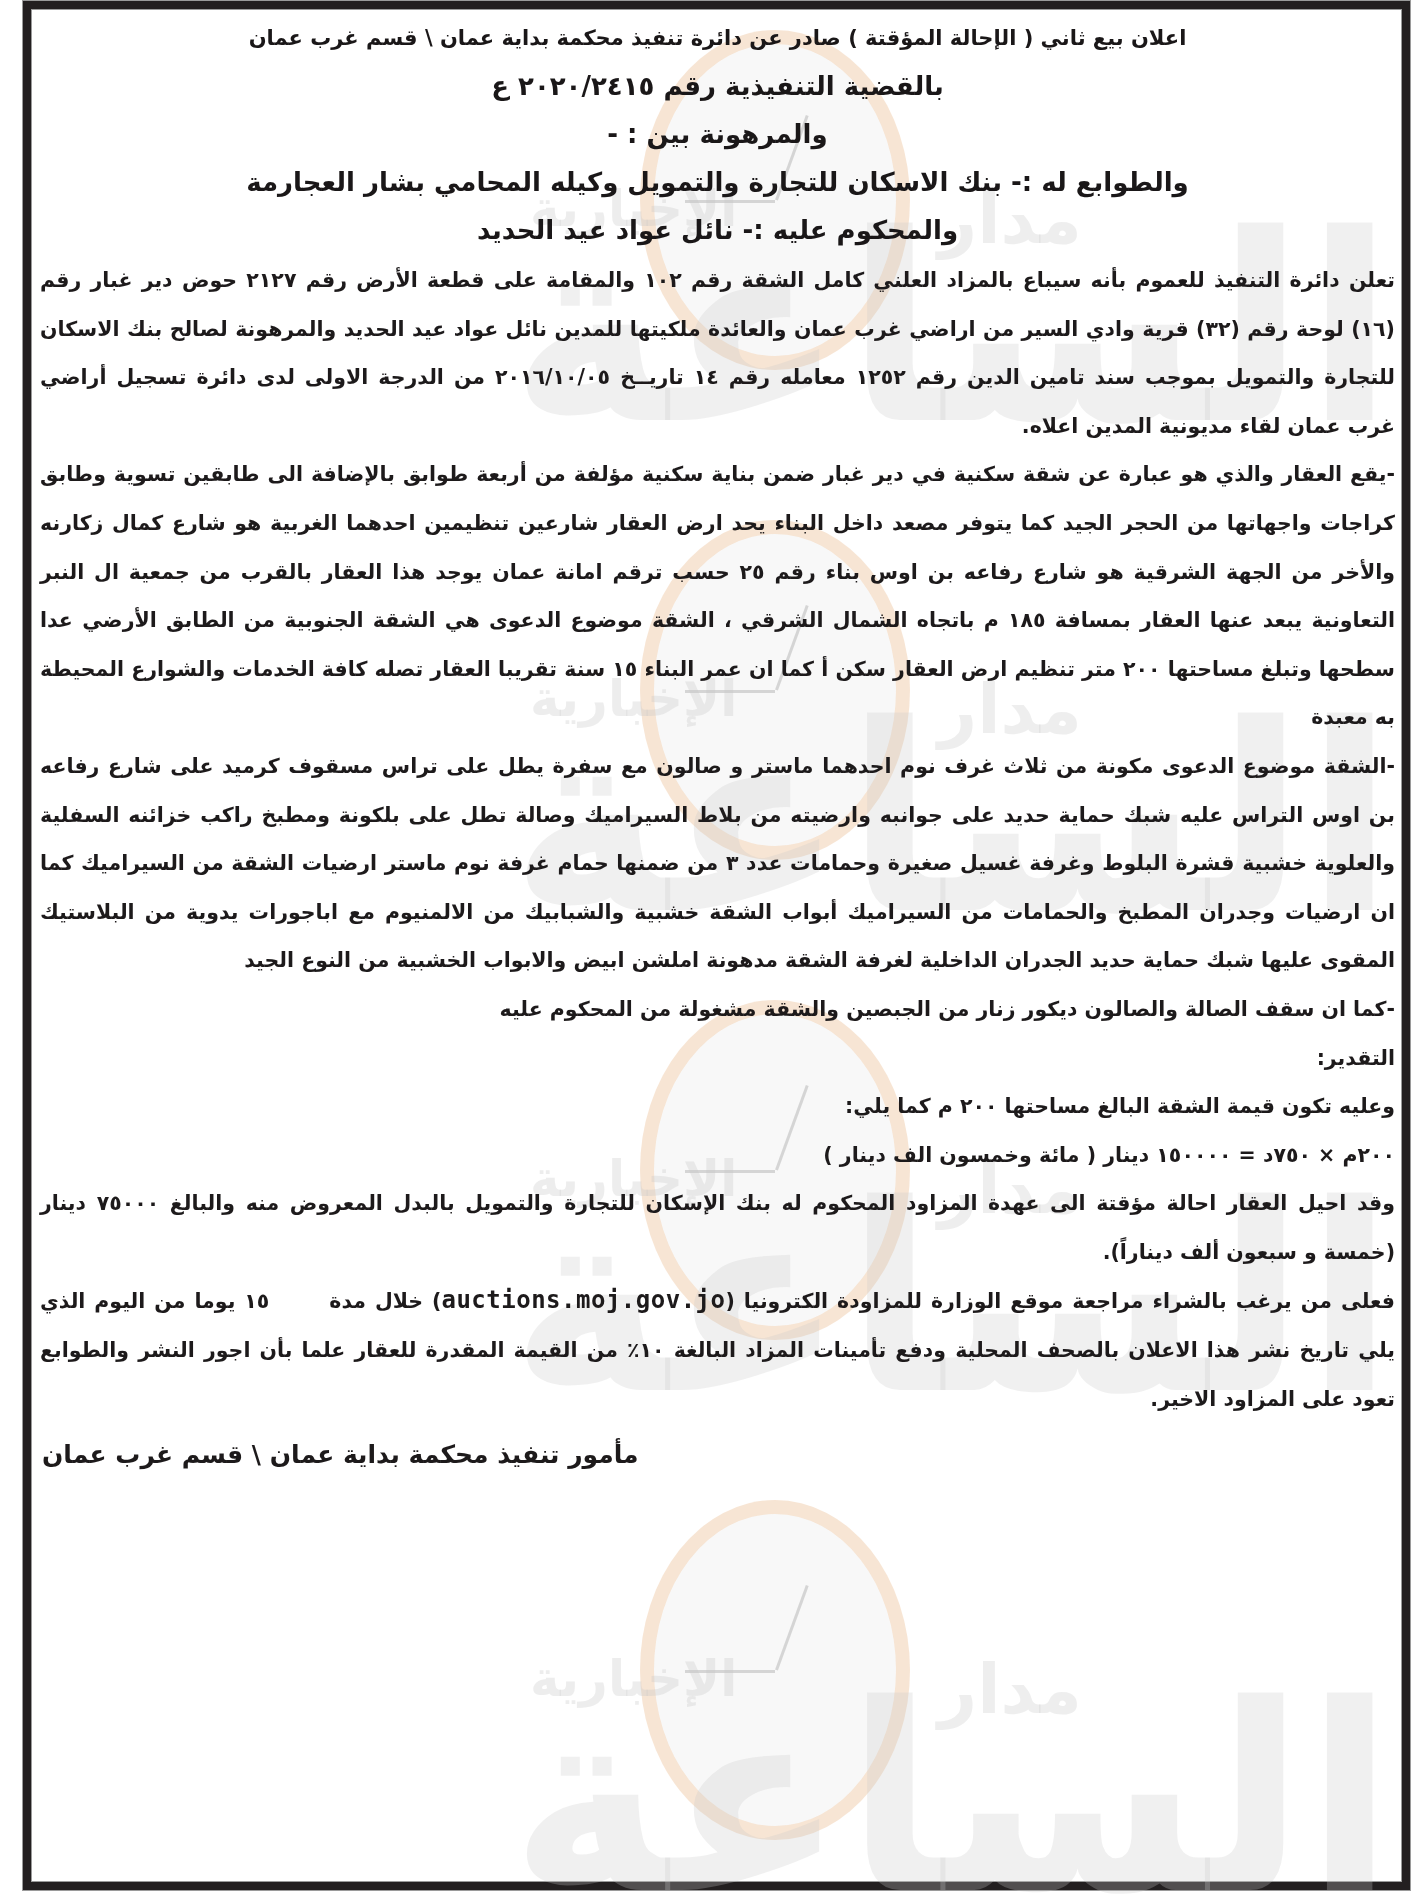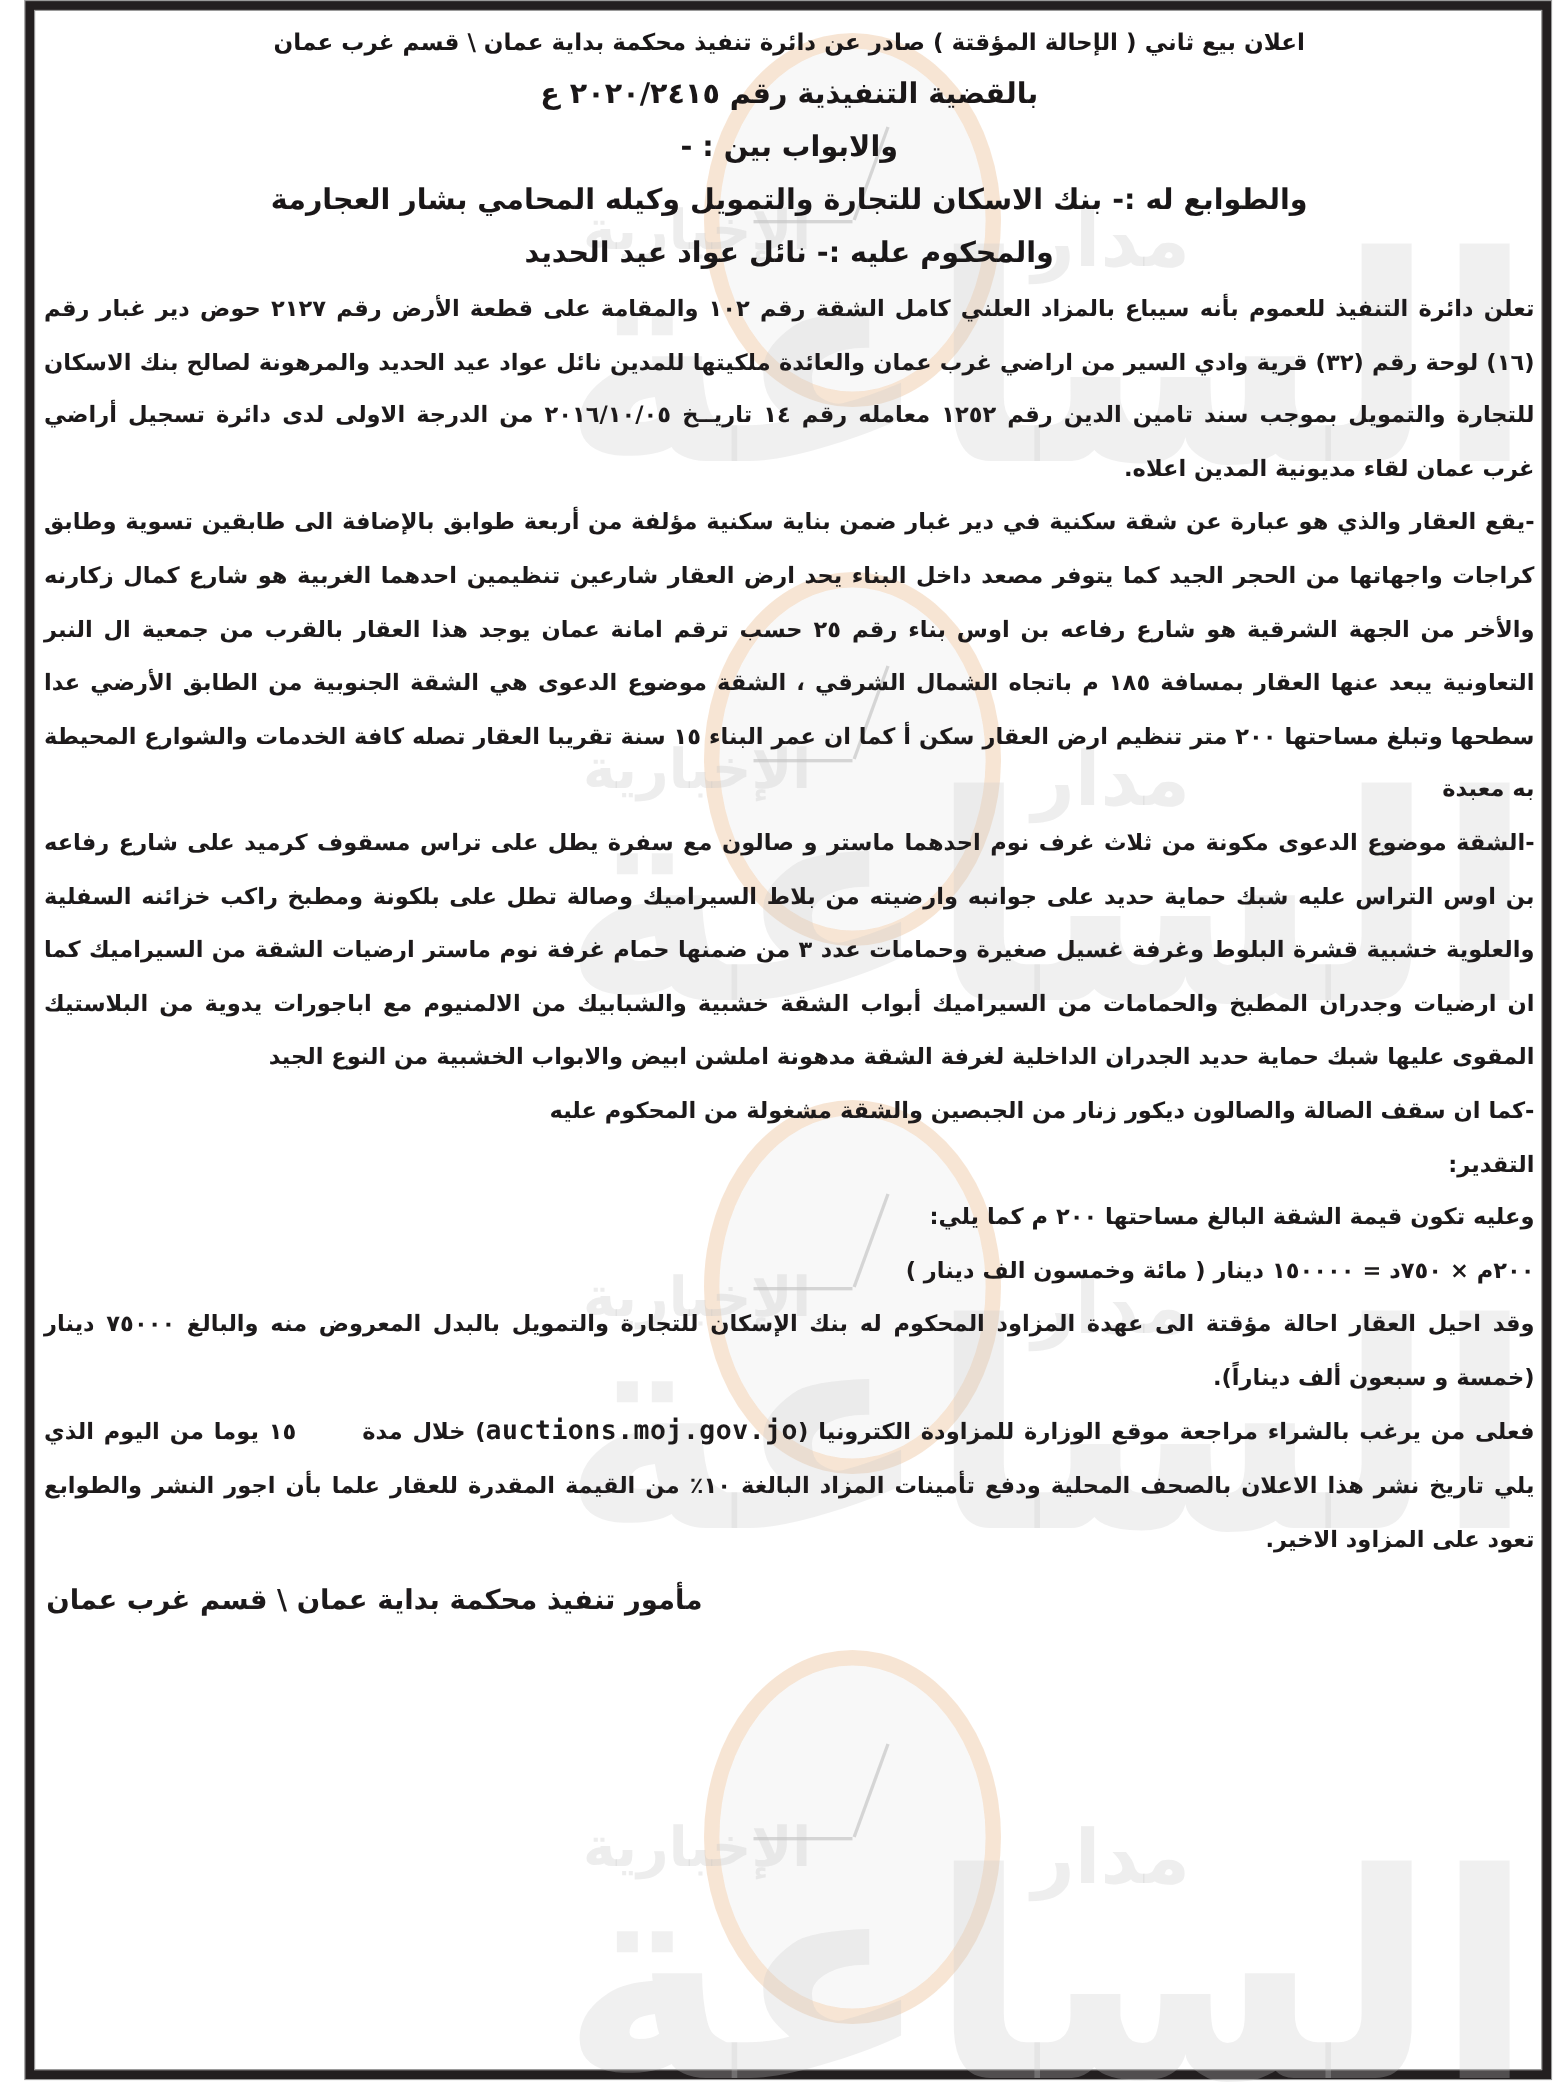--- a/index.html
+++ b/index.html
@@ -185,21 +185,21 @@
       </div>
     <div class="wm-text-small">الإخبارية</div>
     <div class="wm-text-madar">مدار</div>
     <div class="wm-text-big">الساعة</div>
   </div>
 </div>
 
 <div class="content">
   <div class="headline h-title">اعلان بيع ثاني ( الإحالة المؤقتة ) صادر عن دائرة تنفيذ محكمة بداية عمان \ قسم غرب عمان</div>
   <div class="headline">بالقضية التنفيذية رقم ٢٠٢٠/٢٤١٥ ع</div>
-  <div class="headline">والابواب بين : -</div>
+  <div class="headline">والمرهونة بين : -</div>
   <div class="headline">والطوابع له :- بنك الاسكان للتجارة والتمويل وكيله المحامي بشار العجارمة</div>
   <div class="headline">والمحكوم عليه :- نائل عواد عيد الحديد</div>
 
   <p class="body-text first">تعلن دائرة التنفيذ للعموم بأنه سيباع بالمزاد العلني كامل الشقة رقم ١٠٢ والمقامة على قطعة الأرض رقم ٢١٢٧ حوض دير غبار رقم (١٦) لوحة رقم (٣٢) قرية وادي السير من اراضي غرب عمان والعائدة ملكيتها للمدين نائل عواد عيد الحديد والمرهونة لصالح بنك الاسكان للتجارة والتمويل بموجب سند تامين الدين رقم ١٢٥٢ معامله رقم ١٤ تاريــخ ٢٠١٦/١٠/٠٥ من الدرجة الاولى لدى دائرة تسجيل أراضي غرب عمان لقاء مديونية المدين اعلاه.</p>
   <p class="body-text">-يقع العقار والذي هو عبارة عن شقة سكنية في دير غبار ضمن بناية سكنية مؤلفة من أربعة طوابق بالإضافة الى طابقين تسوية وطابق كراجات واجهاتها من الحجر الجيد كما يتوفر مصعد داخل البناء يحد ارض العقار شارعين تنظيمين احدهما الغربية هو شارع كمال زكارنه والأخر من الجهة الشرقية هو شارع رفاعه بن اوس بناء رقم ٢٥ حسب ترقم امانة عمان يوجد هذا العقار بالقرب من جمعية ال النبر التعاونية يبعد عنها العقار بمسافة ١٨٥ م باتجاه الشمال الشرقي ، الشقة موضوع الدعوى هي الشقة الجنوبية من الطابق الأرضي عدا سطحها وتبلغ مساحتها ٢٠٠ متر تنظيم ارض العقار سكن أ كما ان عمر البناء ١٥ سنة تقريبا العقار تصله كافة الخدمات والشوارع المحيطة به معبدة</p>
   <p class="body-text">-الشقة موضوع الدعوى مكونة من ثلاث غرف نوم احدهما ماستر و صالون مع سفرة يطل على تراس مسقوف كرميد على شارع رفاعه بن اوس التراس عليه شبك حماية حديد على جوانبه وارضيته من بلاط السيراميك وصالة تطل على بلكونة ومطبخ راكب خزائنه السفلية والعلوية خشبية قشرة البلوط وغرفة غسيل صغيرة وحمامات عدد ٣ من ضمنها حمام غرفة نوم ماستر ارضيات الشقة من السيراميك كما ان ارضيات وجدران المطبخ والحمامات من السيراميك أبواب الشقة خشبية والشبابيك من الالمنيوم مع اباجورات يدوية من البلاستيك المقوى عليها شبك حماية حديد الجدران الداخلية لغرفة الشقة مدهونة املشن ابيض والابواب الخشبية من النوع الجيد</p>
   <p class="body-text plain">-كما ان سقف الصالة والصالون ديكور زنار من الجبصين والشقة مشغولة من المحكوم عليه</p>
   <p class="calc-heading">التقدير:</p>
   <p class="body-text plain">وعليه تكون قيمة الشقة البالغ مساحتها ٢٠٠ م كما يلي:</p>
   <p class="body-text plain">٢٠٠م × ٧٥٠د = ١٥٠٠٠٠ دينار ( مائة وخمسون الف دينار )</p>

